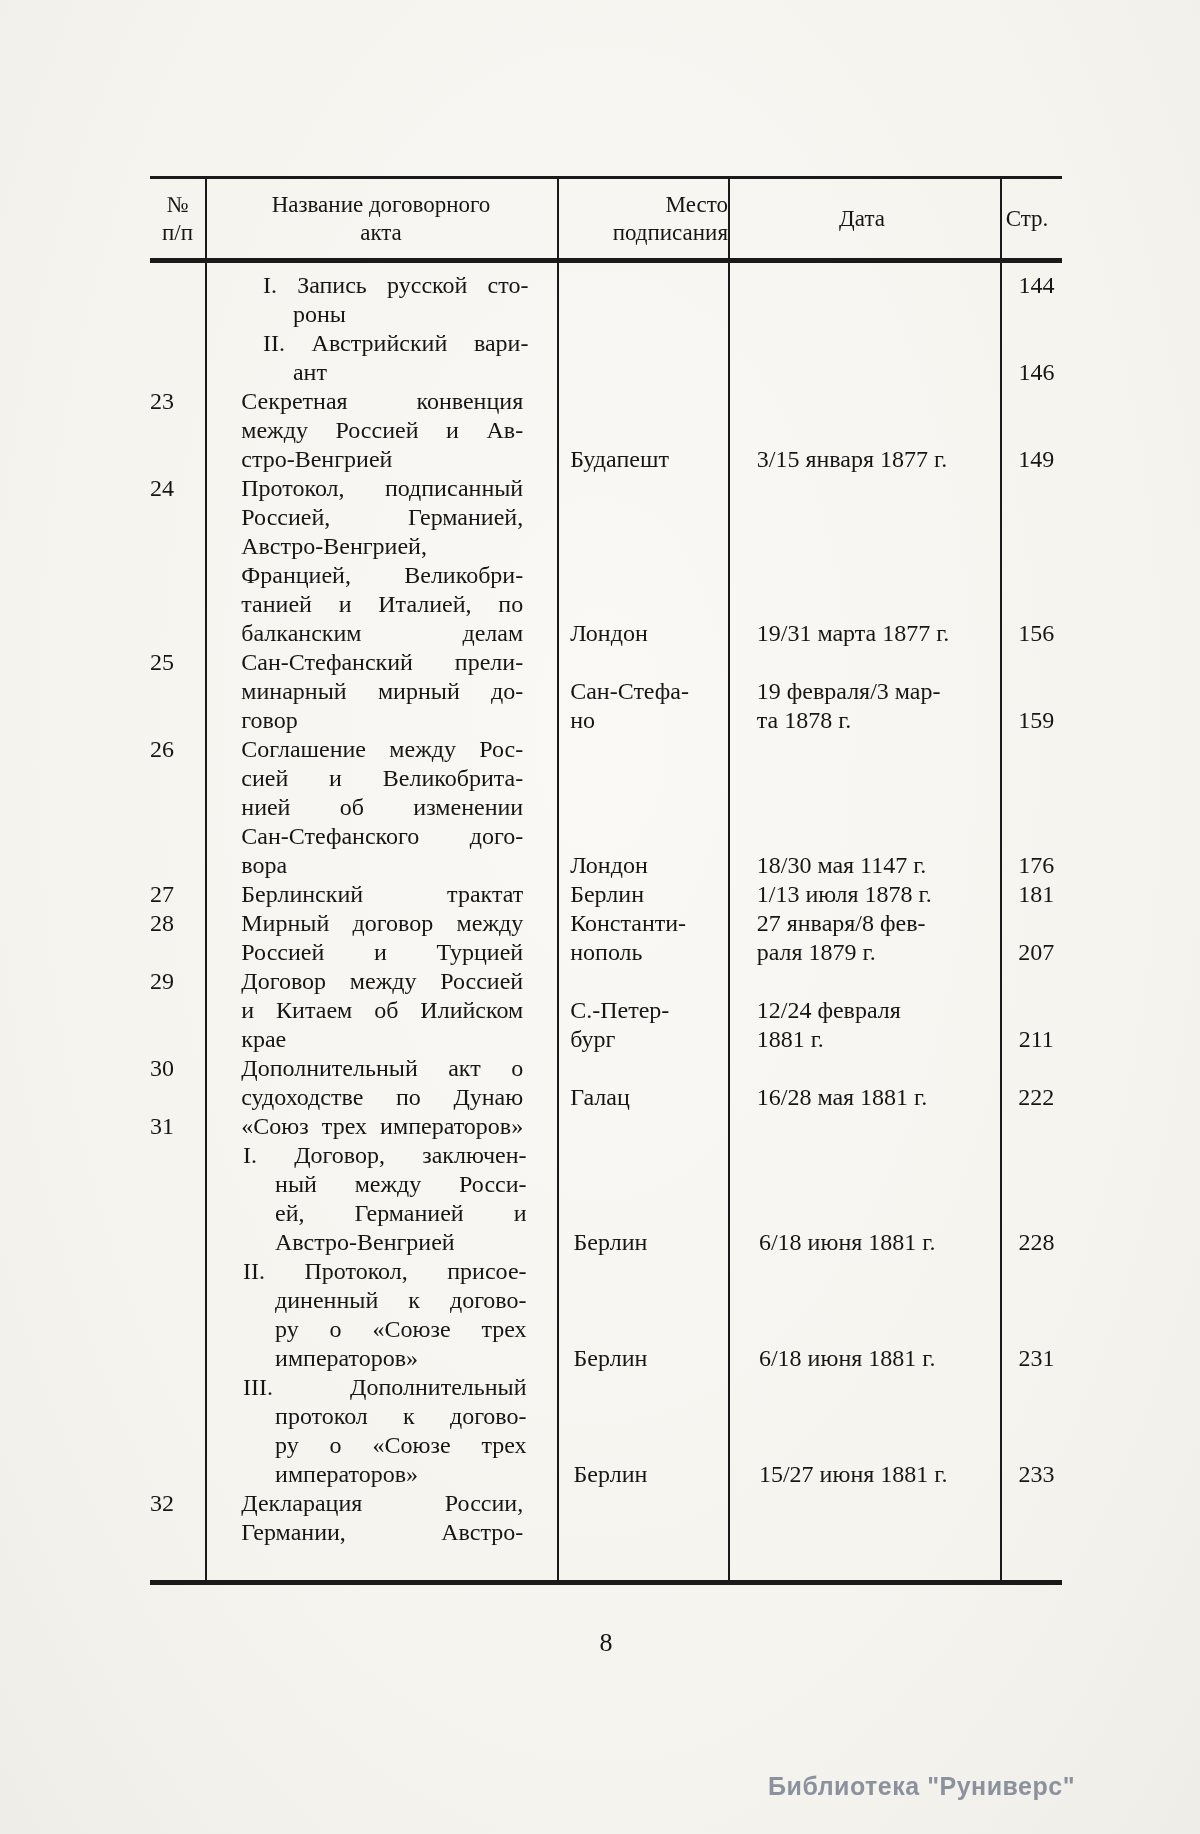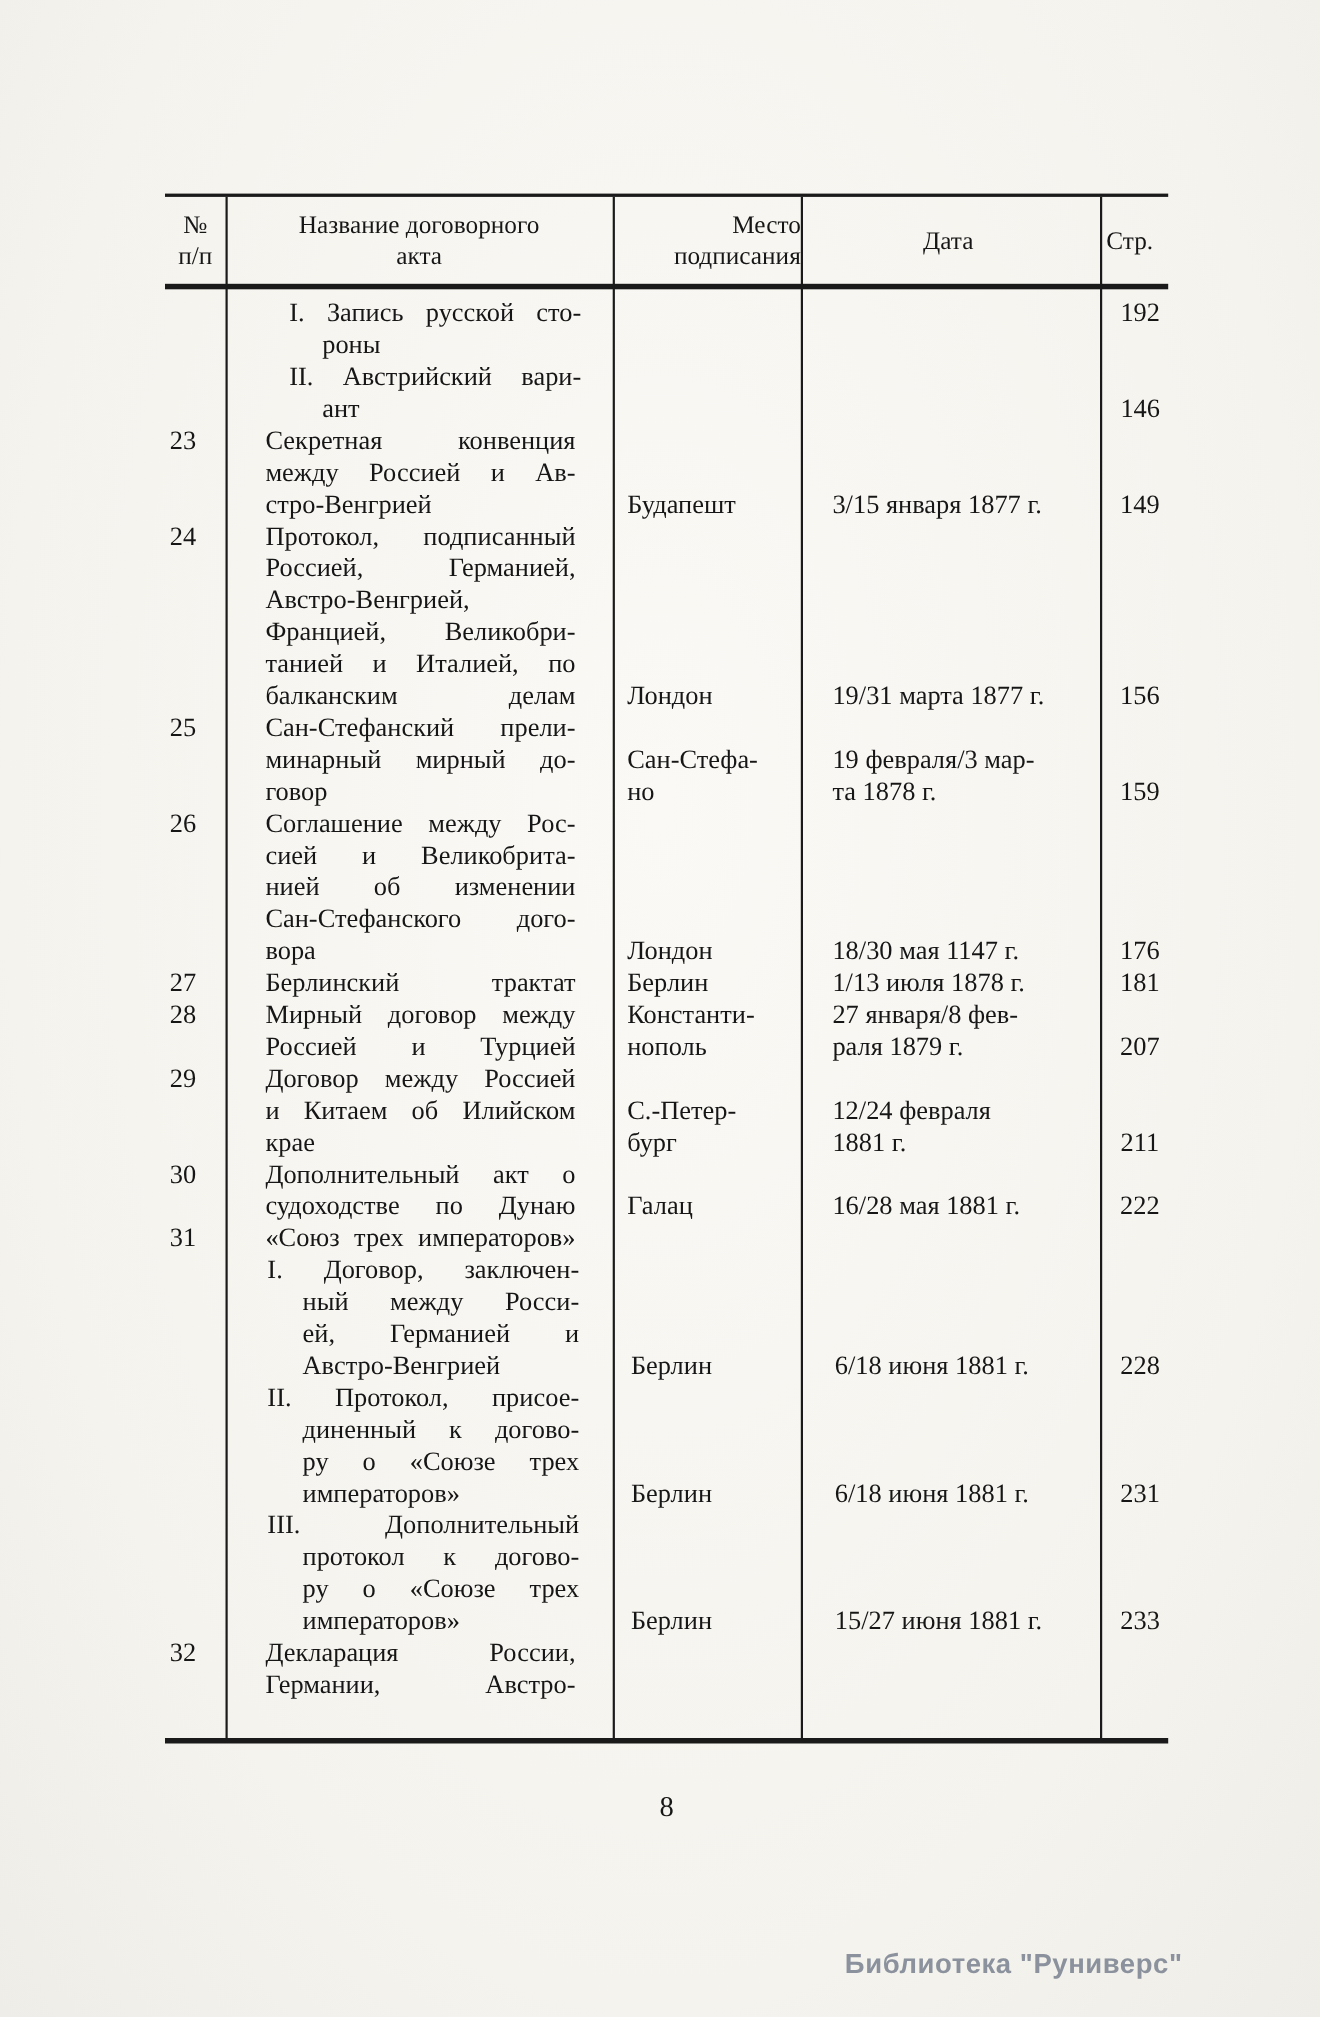--- a/index.html
+++ b/index.html
@@ -49,21 +49,21 @@
 
   .tbody {
     height: 1317px;
     overflow: hidden;
     padding-top: 8px;
   }
   .row { display: flex; align-items: stretch; gap: 36px; }
   .cell-num {
     width: 55px;
     font-size: 24px; line-height: 29px;
-    text-align: right; padding-right: 21px;
+    text-align: left; padding-right: 21px;
   }
   .cell-title {
     width: 352px;
     font-size: 24px; line-height: 29px;
     white-space: pre-line;
     text-align: justify;
     text-align-last: justify;
     padding: 0 7px 0 6px;
   }
   .row.sub1 .cell-title { padding-left: 58px; text-indent: -30px; }
@@ -131,21 +131,21 @@
       <div class="hcell c5">Стр.</div>
     </div>
 
     <div class="tbody">
   <div class="row sub1 valign-top">
     <div class="cell-num"></div>
     <div class="cell-title">I. Запись русской сто-
 роны</div>
     <div class="cell-place"></div>
     <div class="cell-date"></div>
-    <div class="cell-page">192</div>
+    <div class="cell-page">144</div>
   </div>
 
   <div class="row sub1">
     <div class="cell-num"></div>
     <div class="cell-title">II. Австрийский вари-
 ант</div>
     <div class="cell-place"></div>
     <div class="cell-date"></div>
     <div class="cell-page">146</div>
   </div>

